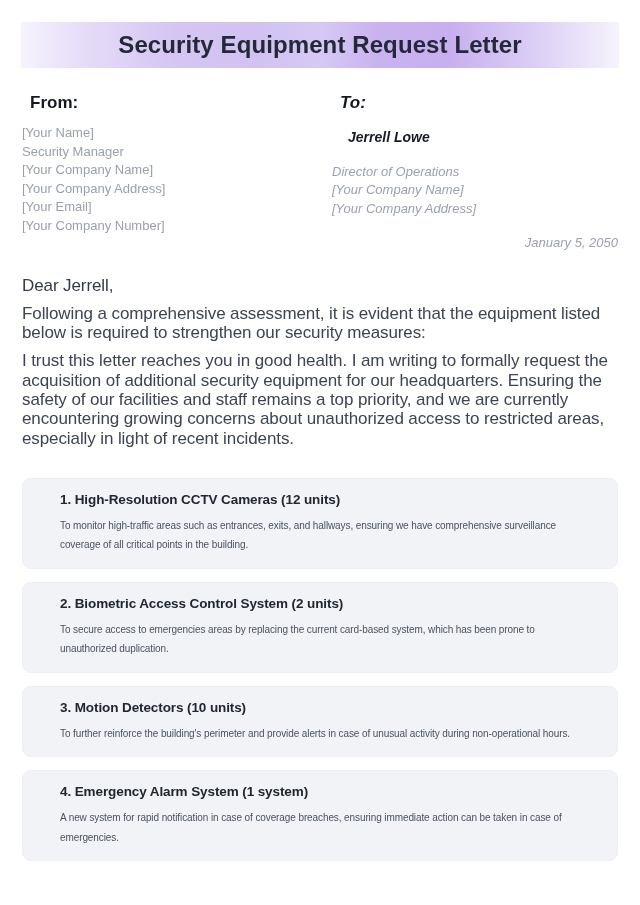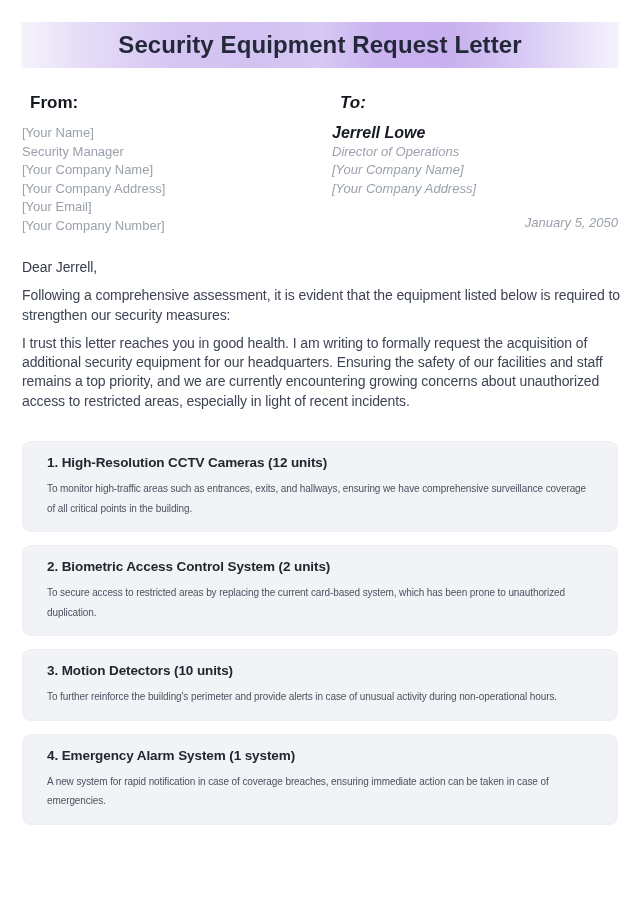--- a/index.html
+++ b/index.html
@@ -47,47 +47,47 @@
     margin: 0 0 12px 8px;
     line-height: 19px;
   }
   .ph-line {
     font-size: 13px;
     color: #9aa1ac;
     line-height: 18.5px;
     margin: 0;
   }
   .to-name {
-    font-size: 16px;
+    font-size: 14px;
     font-weight: 700;
     color: #161b26;
     line-height: 18.5px;
-    margin: 0;
+    margin: 16px;
   }
   .date-line { margin-top: 16px; text-align: right; }
 
   
   .letter-body {
     margin: 23px 22px 0 22px;
     width: 598px;
-    font-size: 14px;
+    font-size: 17px;
     letter-spacing: -0.1px;
     line-height: 19.3px;
     color: #3d4453;
   }
   .letter-body p { margin: 0 0 9px 0; }
   .salutation { color: #343b49; }
 
   
   .equipment-list { margin: 30px 22px 0 22px; }
   .equipment-card {
     background: #f1f3f6;
     border: 1px solid #edeff3;
     border-radius: 9px;
-    padding: 12px 24px 13px 24px;
+    padding: 12px 24px 13px 37px;
     margin-bottom: 13px;
   }
   .card-title {
     margin: 0 0 7px 0;
     font-size: 13.5px;
     font-weight: 700;
     color: #21262f;
     line-height: 18px;
     letter-spacing: -0.1px;
   }
@@ -135,21 +135,21 @@
     <p>I trust this letter reaches you in good health. I am writing to formally request the acquisition of additional security equipment for our headquarters. Ensuring the safety of our facilities and staff remains a top priority, and we are currently encountering growing concerns about unauthorized access to restricted areas, especially in light of recent incidents.</p>
   </div>
 
   <div class="equipment-list">
     <div class="equipment-card">
       <p class="card-title">1. High-Resolution CCTV Cameras (12 units)</p>
       <p class="card-desc">To monitor high-traffic areas such as entrances, exits, and hallways, ensuring we have comprehensive surveillance coverage of all critical points in the building.</p>
     </div>
     <div class="equipment-card">
       <p class="card-title">2. Biometric Access Control System (2 units)</p>
-      <p class="card-desc">To secure access to restricted areas by replacing the current card-based system, which has been prone to unauthorized duplication.</p>
+      <p class="card-desc">To secure access to emergencies areas by replacing the current card-based system, which has been prone to unauthorized duplication.</p>
     </div>
     <div class="equipment-card">
       <p class="card-title">3. Motion Detectors (10 units)</p>
       <p class="card-desc">To further reinforce the building's perimeter and provide alerts in case of unusual activity during non-operational hours.</p>
     </div>
     <div class="equipment-card">
       <p class="card-title">4. Emergency Alarm System (1 system)</p>
       <p class="card-desc">A new system for rapid notification in case of coverage breaches, ensuring immediate action can be taken in case of emergencies.</p>
     </div>
   </div>

